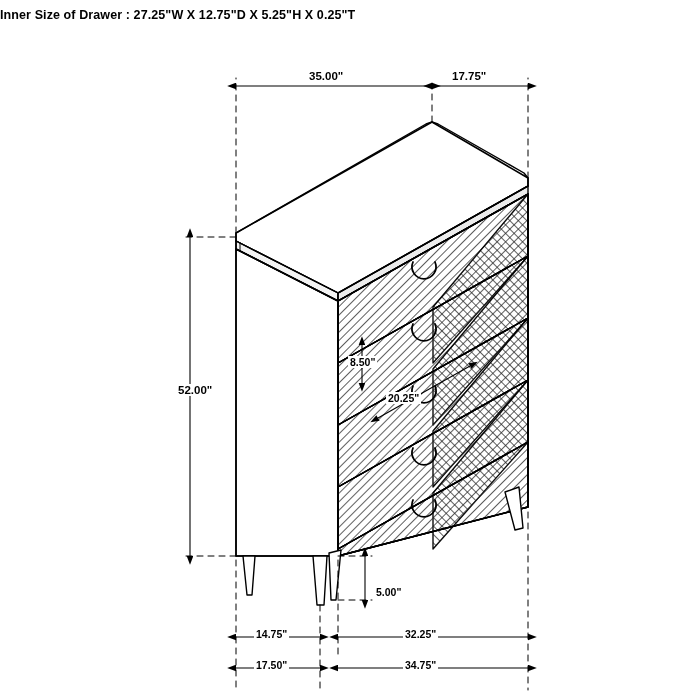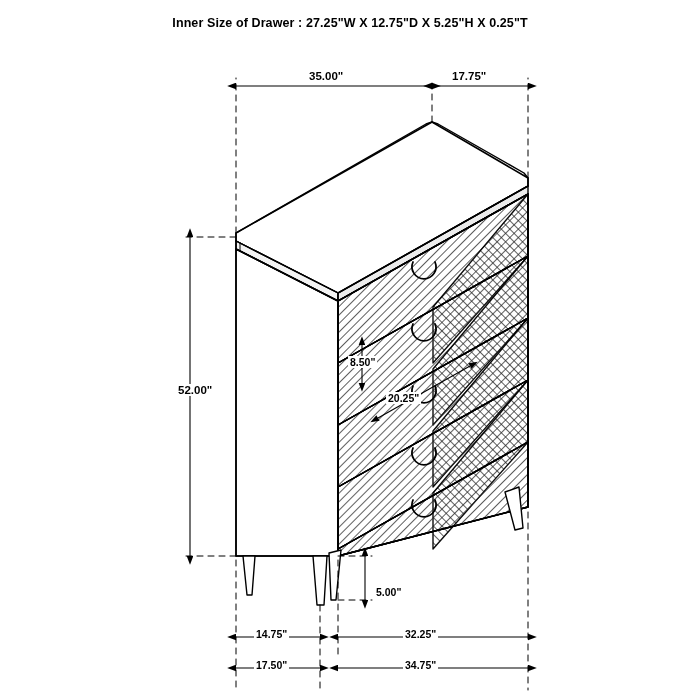--- a/index.html
+++ b/index.html
@@ -15,24 +15,23 @@
     position: relative;
     overflow: hidden;
   }
   #stage {
     position: relative;
     width: 700px;
     height: 700px;
   }
   #title {
     position: absolute;
-    top: 16px;
+    top: 8px;
     left: 0;
     width: 700px;
-    text-align: center;
     font-size: 12.5px;
     font-weight: bold;
     letter-spacing: 0.1px;
   }
   svg.diagram {
     position: absolute;
     top: 0;
     left: 0;
     width: 700px;
     height: 700px;

